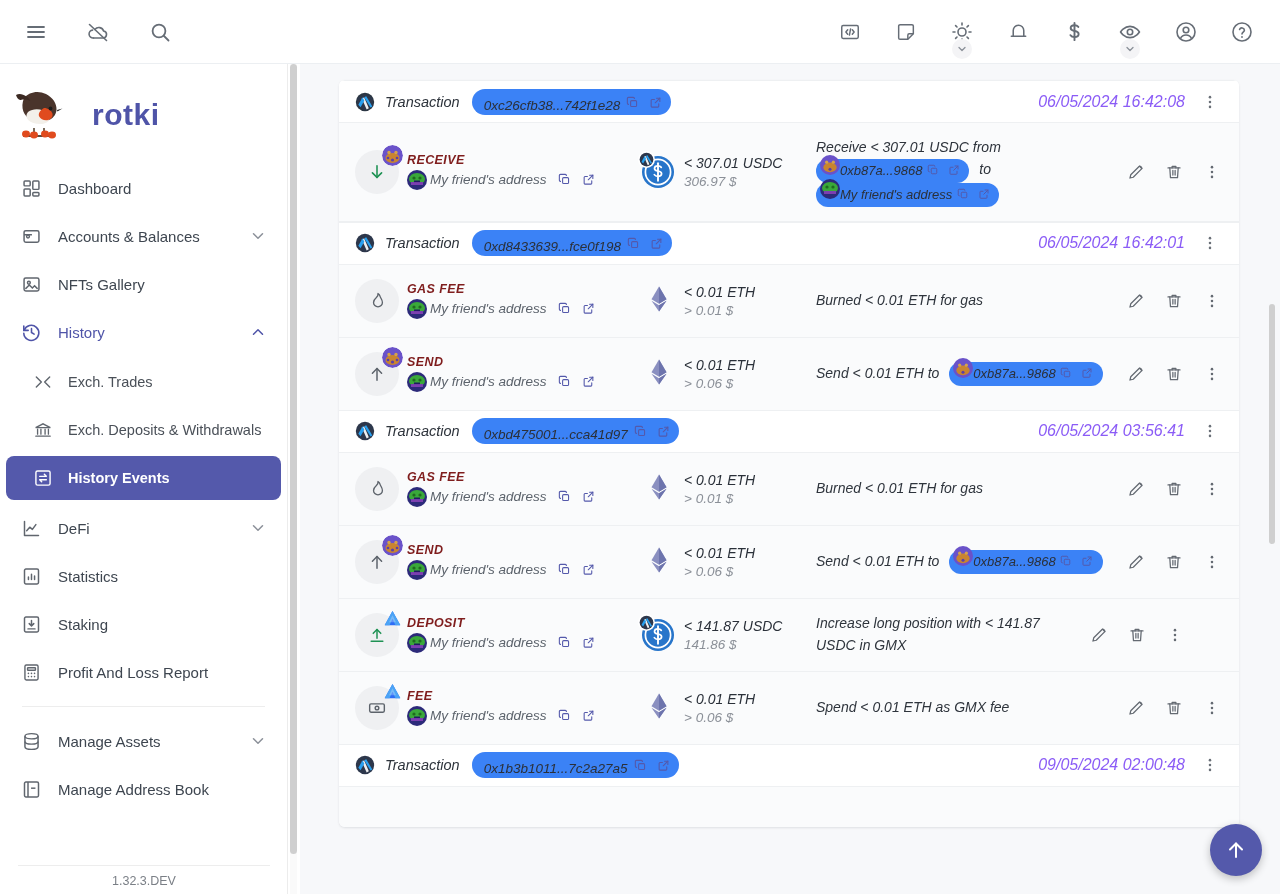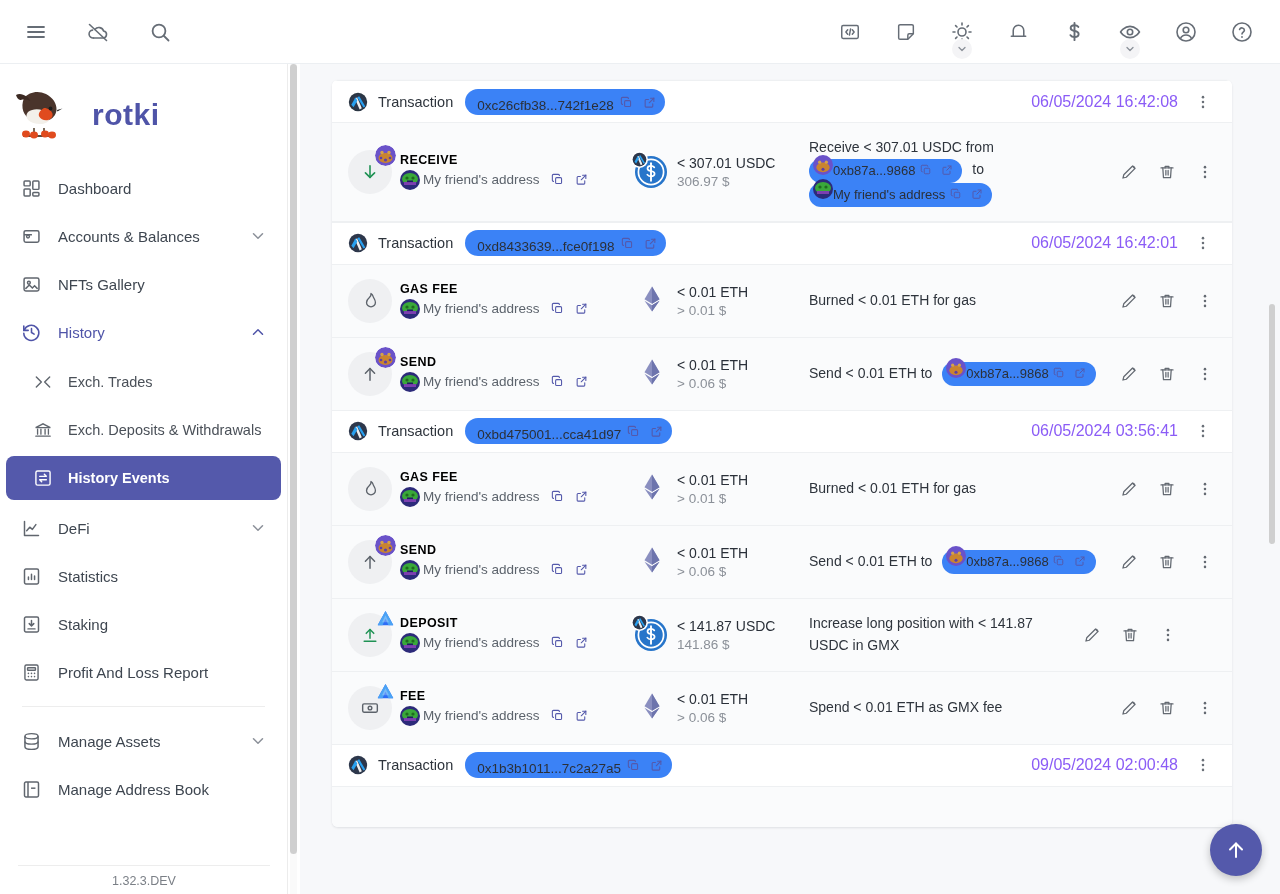--- a/index.html
+++ b/index.html
@@ -92,25 +92,26 @@
     position: absolute; top: 0px; left: 290px; width: 7px; height: 790px;
     background: #cfcfcf; border-radius: 4px;
   }
 
   
   .main {
     position: absolute; top: 64px; left: 300px; width: 980px; height: 830px;
     background: #f7f8fa; overflow: hidden;
   }
   .card {
-    position: absolute; left: 32px; top: 16px; width: 900px;
+    position: absolute; left: 39px; top: 16px; width: 900px;
     background: #ffffff;
     border-radius: 6px;
     box-shadow: 0 1px 3px rgba(16,24,40,.07), 0 1px 2px rgba(16,24,40,.04);
     overflow: hidden;
+    font-style: italic;
   }
 
   
   .tx-head {
     display: flex; align-items: center; height: 43px;
     padding: 0 14px 0 16px;
     background: #ffffff;
     border-top: 1px solid #eef0f2;
     border-bottom: 1px solid #eef0f2;
   }
@@ -155,21 +156,21 @@
     display: flex; align-items: center; justify-content: center;
   }
   .badge-corner {
     position: absolute; top: -5px; right: -4px;
     width: 21px; height: 21px; border-radius: 50%;
     display: flex; align-items: center; justify-content: center;
     overflow: hidden;
   }
   .ev-type-txt { display: flex; flex-direction: column; gap: 2px; min-width: 0; }
   .ev-kind {
-    font-size: 12.5px; font-weight: 700; color: #000000; letter-spacing: .4px;
+    font-size: 12.5px; font-weight: 700; color: #7f1d1d; letter-spacing: .4px;
   }
   .ev-addr { display: flex; align-items: center; gap: 3px; }
   .ev-addr .av { width: 20px; height: 20px; border-radius: 50%; flex:0 0 20px; }
   .ev-addr .nm { font-size: 13.5px; color: #5c636c; margin-right: 4px; white-space: nowrap;}
 
   .ev-asset { display: flex; align-items: center; width: 175px; flex: 0 0 175px; }
   .asset-ico-wrap { position: relative; width: 34px; height: 34px; margin-right: 9px; flex:0 0 34px;}
   .asset-amounts { display: flex; flex-direction: column; gap: 3px; }
   .amt-main { font-size: 14px; color: #2a3039; white-space: nowrap;}
   .amt-sub { font-size: 13.5px; color: #8b9098; white-space: nowrap;}

